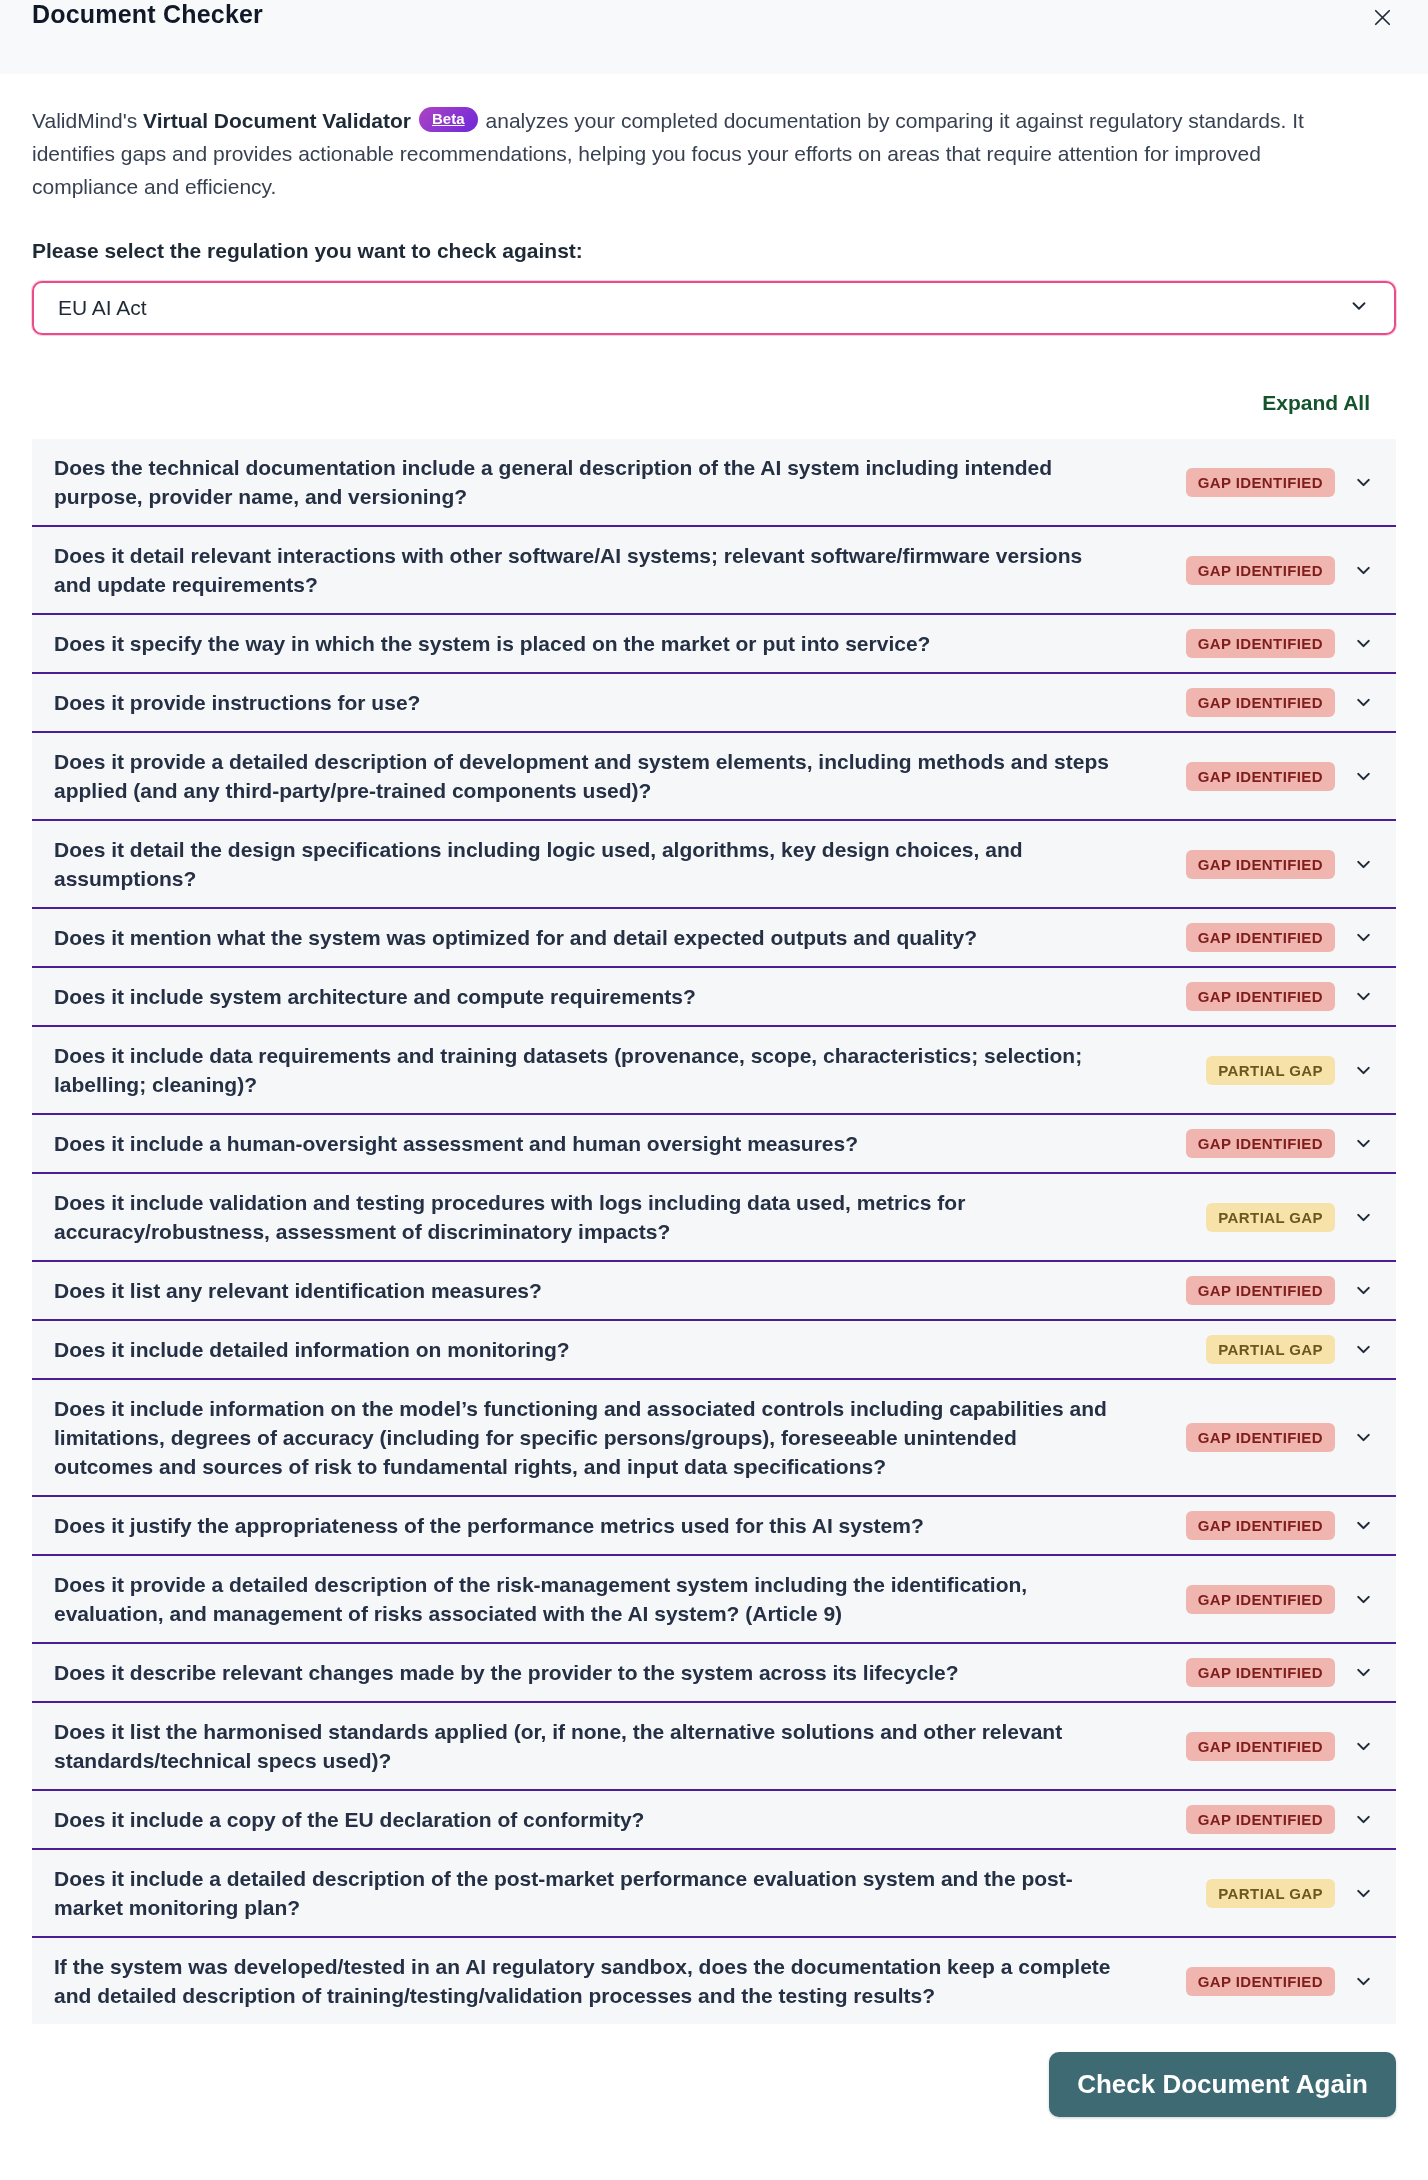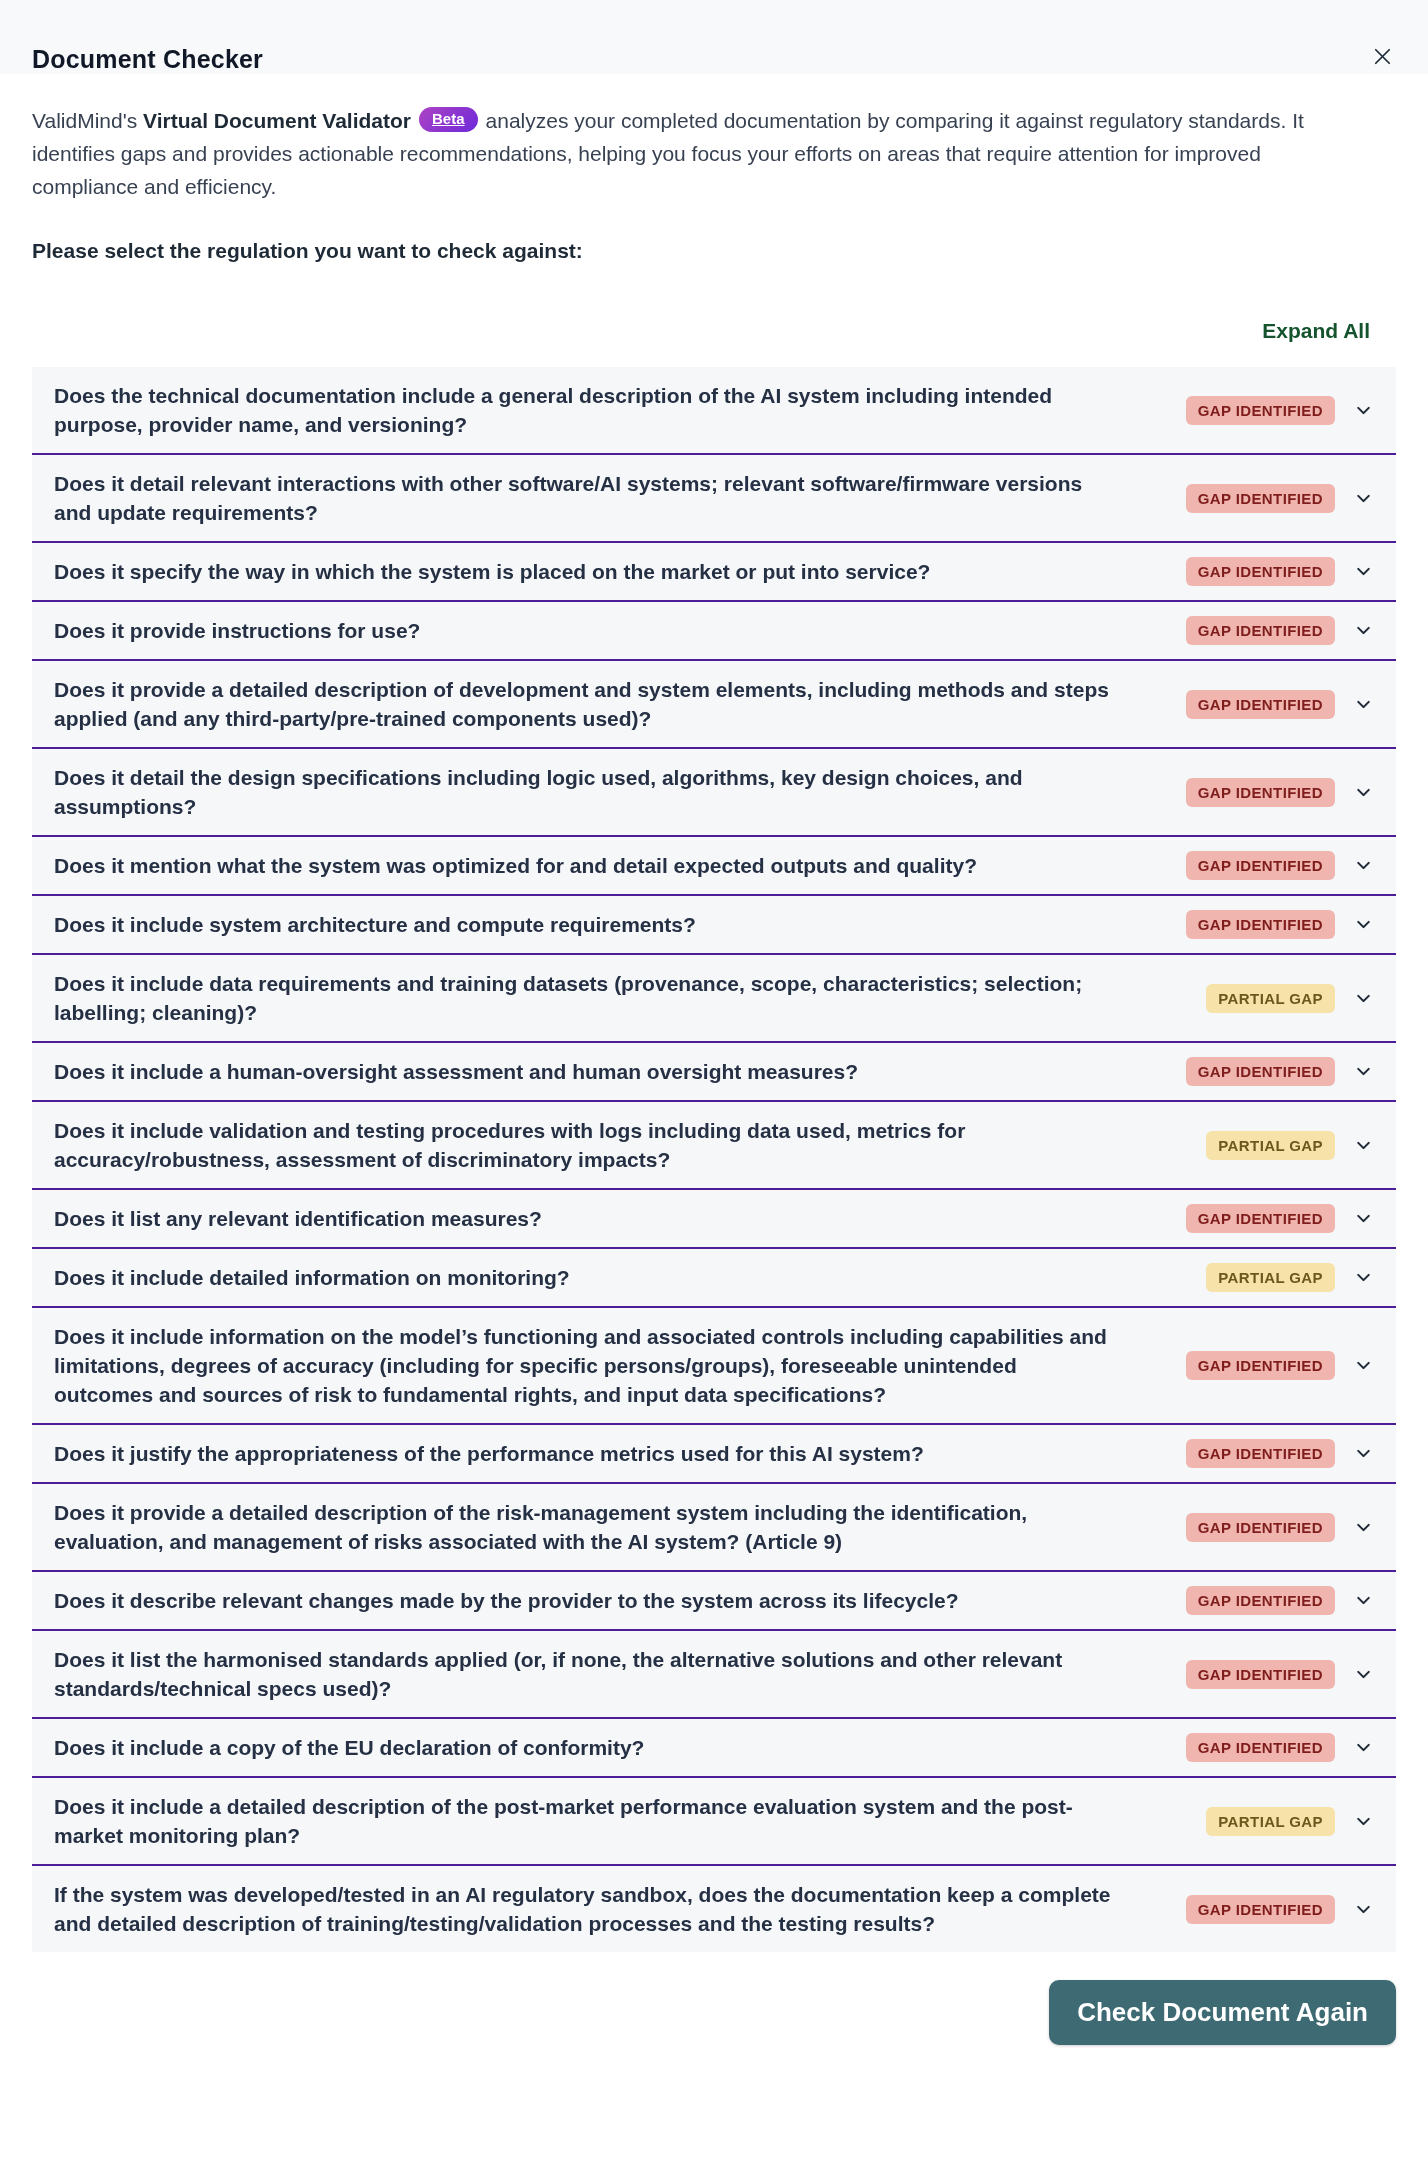--- a/index.html
+++ b/index.html
@@ -8,21 +8,21 @@
     width: 1428px;
     min-height: 2180px;
     font-family: "Liberation Sans", sans-serif;
     color: #374151;
     position: relative;
   }
   .modal-header {
     height: 74px;
     background: #f8f9fa;
     display: flex;
-    align-items: flex-end;
+    align-items: flex-start;
     justify-content: space-between;
     padding: 0 28px 0 32px;
     gap: 20px;
   }
   .modal-title {
     font-size: 25px;
     font-weight: bold;
     color: #111928;
     letter-spacing: 0.2px;
   }
@@ -150,20 +150,28 @@
           <path d="M6 6l12 12M18 6L6 18" stroke="#1f2a37" stroke-width="1.5" stroke-linecap="round"></path>
         </svg>
       </span>
     </button>
   </header>
 
   <p class="intro"><span>ValidMind's </span><strong>Virtual Document Validator</strong><span class="beta-badge" style="background-image: linear-gradient(135deg, rgb(173, 68, 196), rgb(109, 40, 217));">Beta</span><span>analyzes your completed documentation by comparing it against regulatory standards. It identifies gaps and provides actionable recommendations, helping you focus your efforts on areas that require attention for improved compliance and efficiency.</span></p>
 
   <p class="select-label">Please select the regulation you want to check against:</p>
 
+  <div class="regulation-select" style="border-color: rgb(233, 76, 139);">
+    <span>EU AI Act</span>
+    <span>
+      <svg width="22" height="22" viewBox="0 0 24 24" fill="none">
+        <path d="M6 9l6 6 6-6" stroke="#1f2a37" stroke-width="2" stroke-linecap="round" stroke-linejoin="round"></path>
+      </svg>
+    </span>
+  </div>
 
   <div class="expand-row">
     <a class="expand-all" style="color: #14532d;">Expand All</a>
   </div>
 
   <div class="question-list" id="question-list">
       <div class="q-row">
         <div class="q-text">Does the technical documentation include a general description of the AI system including intended purpose, provider name, and versioning?</div>
         <div class="q-right">
           <span class="status-badge" style="background:#efb5ae;color:#7f1d1d">GAP IDENTIFIED</span>

